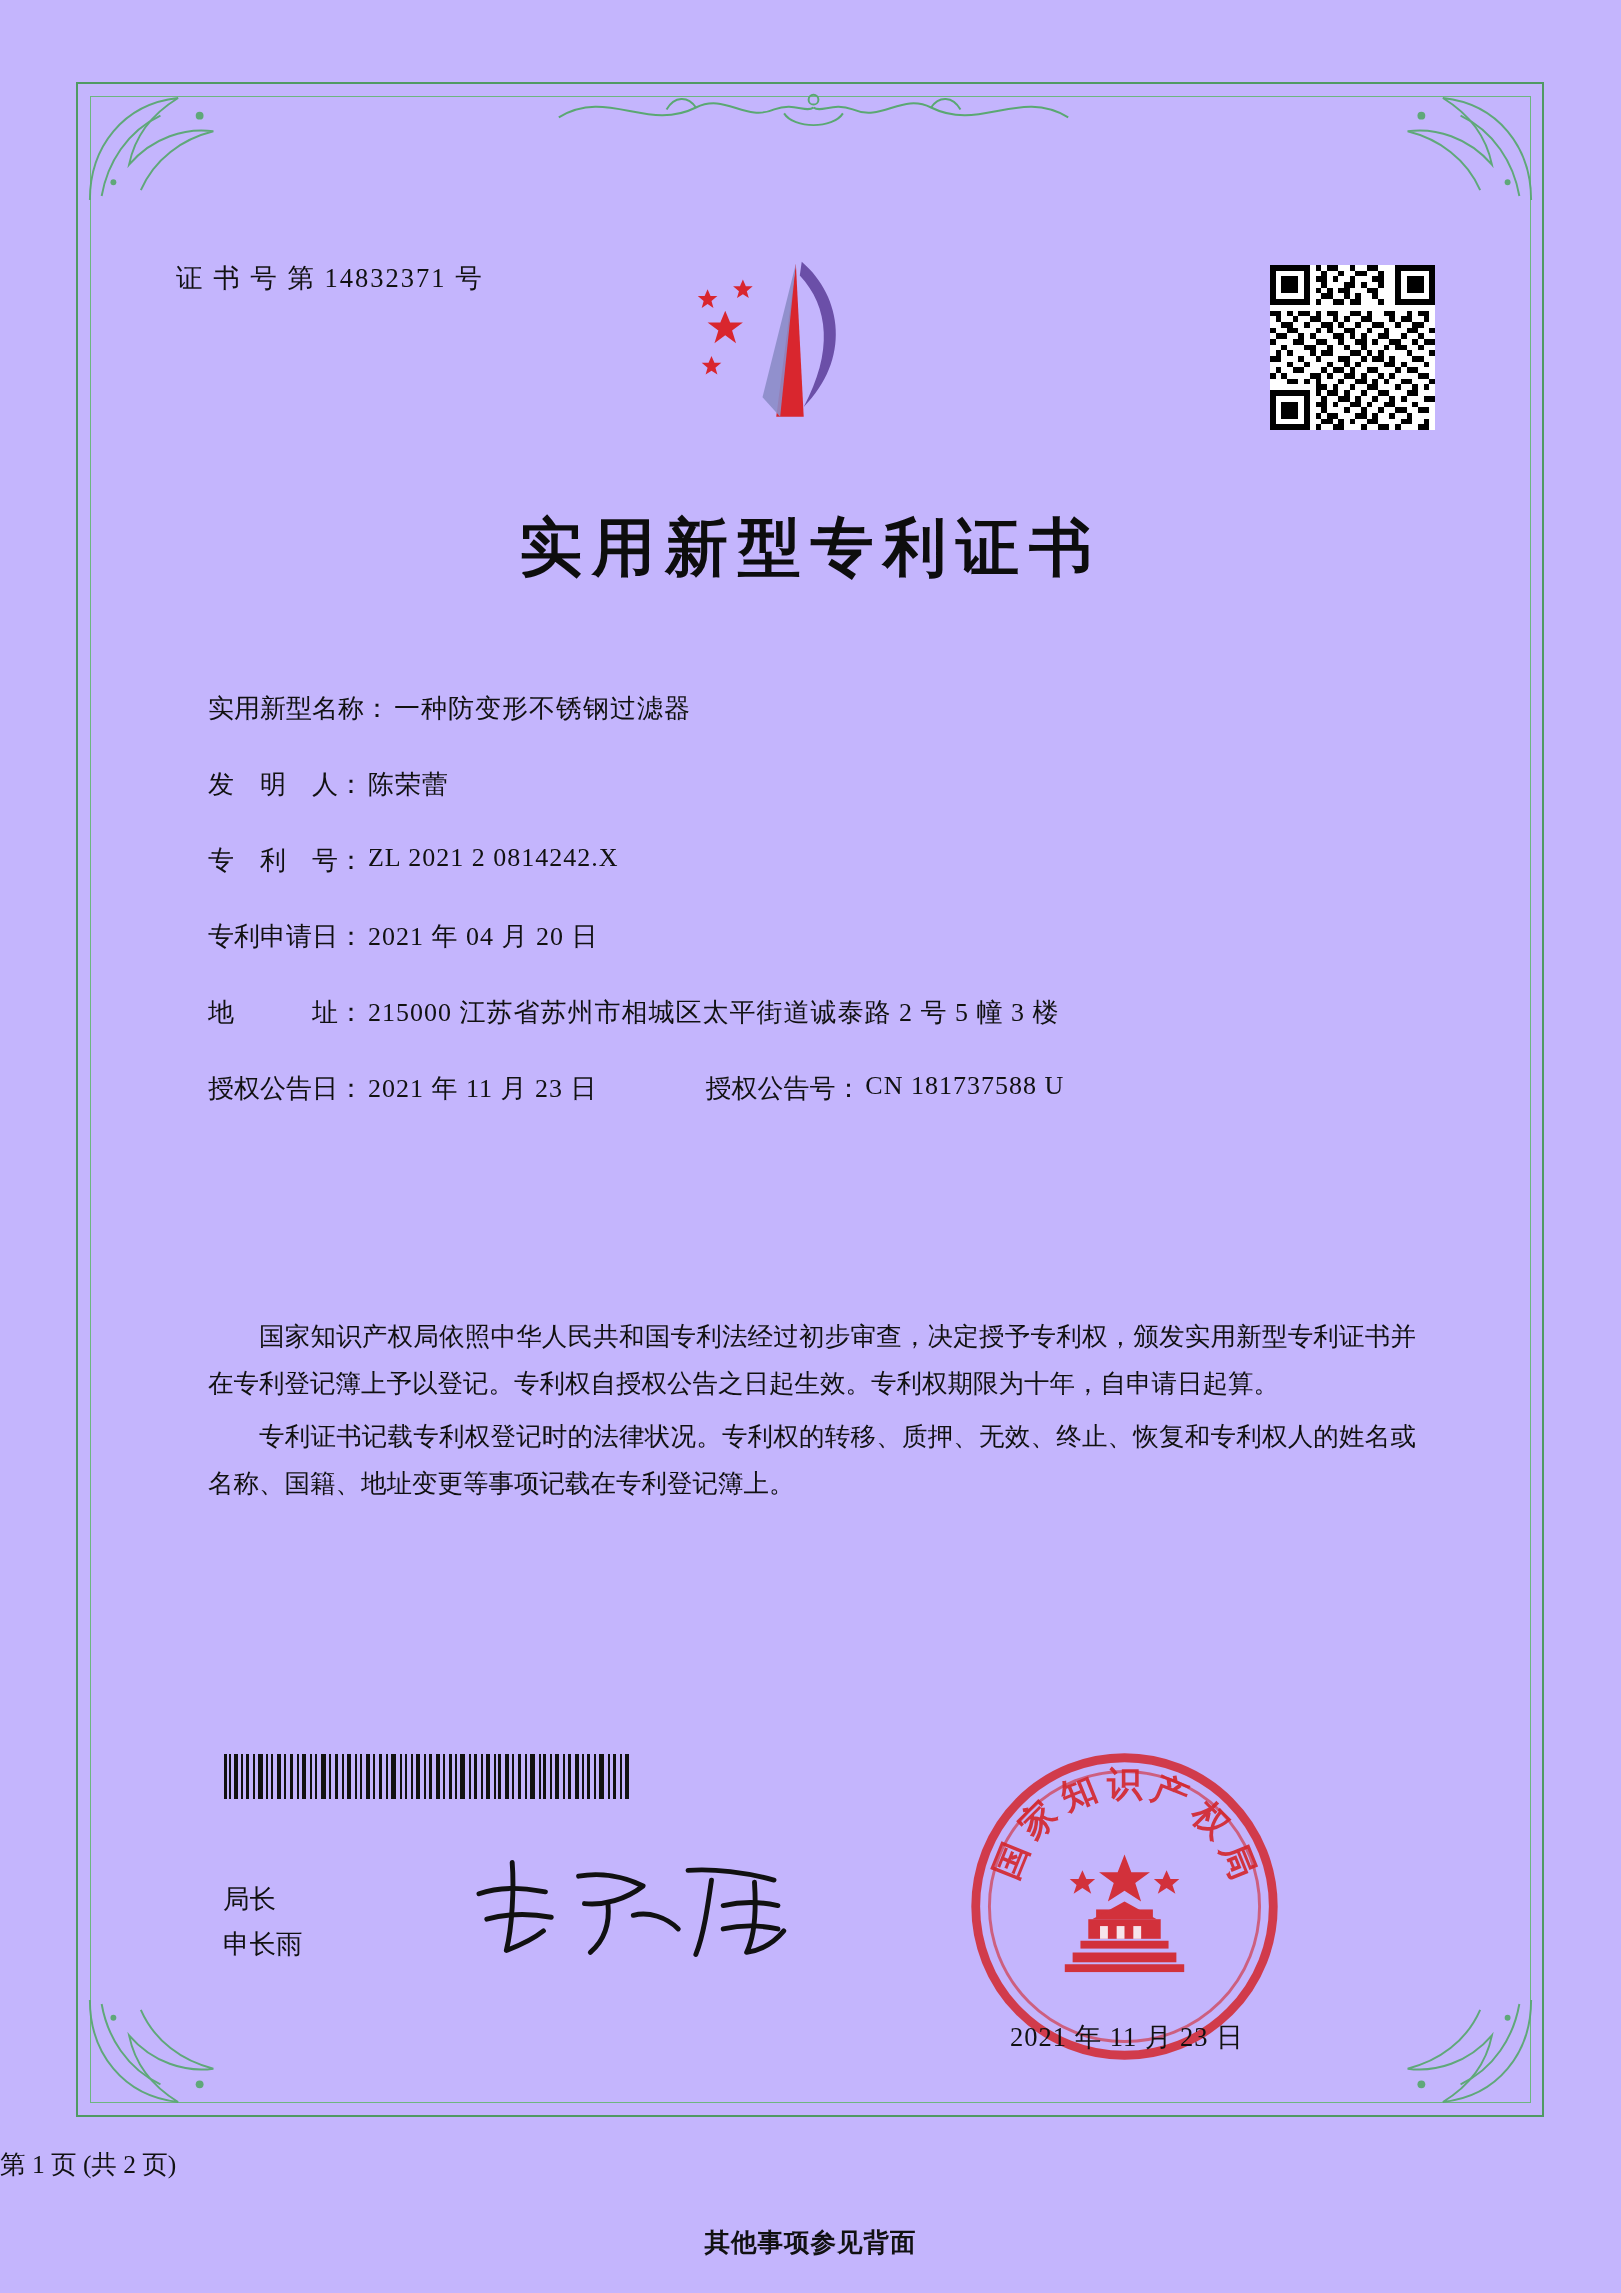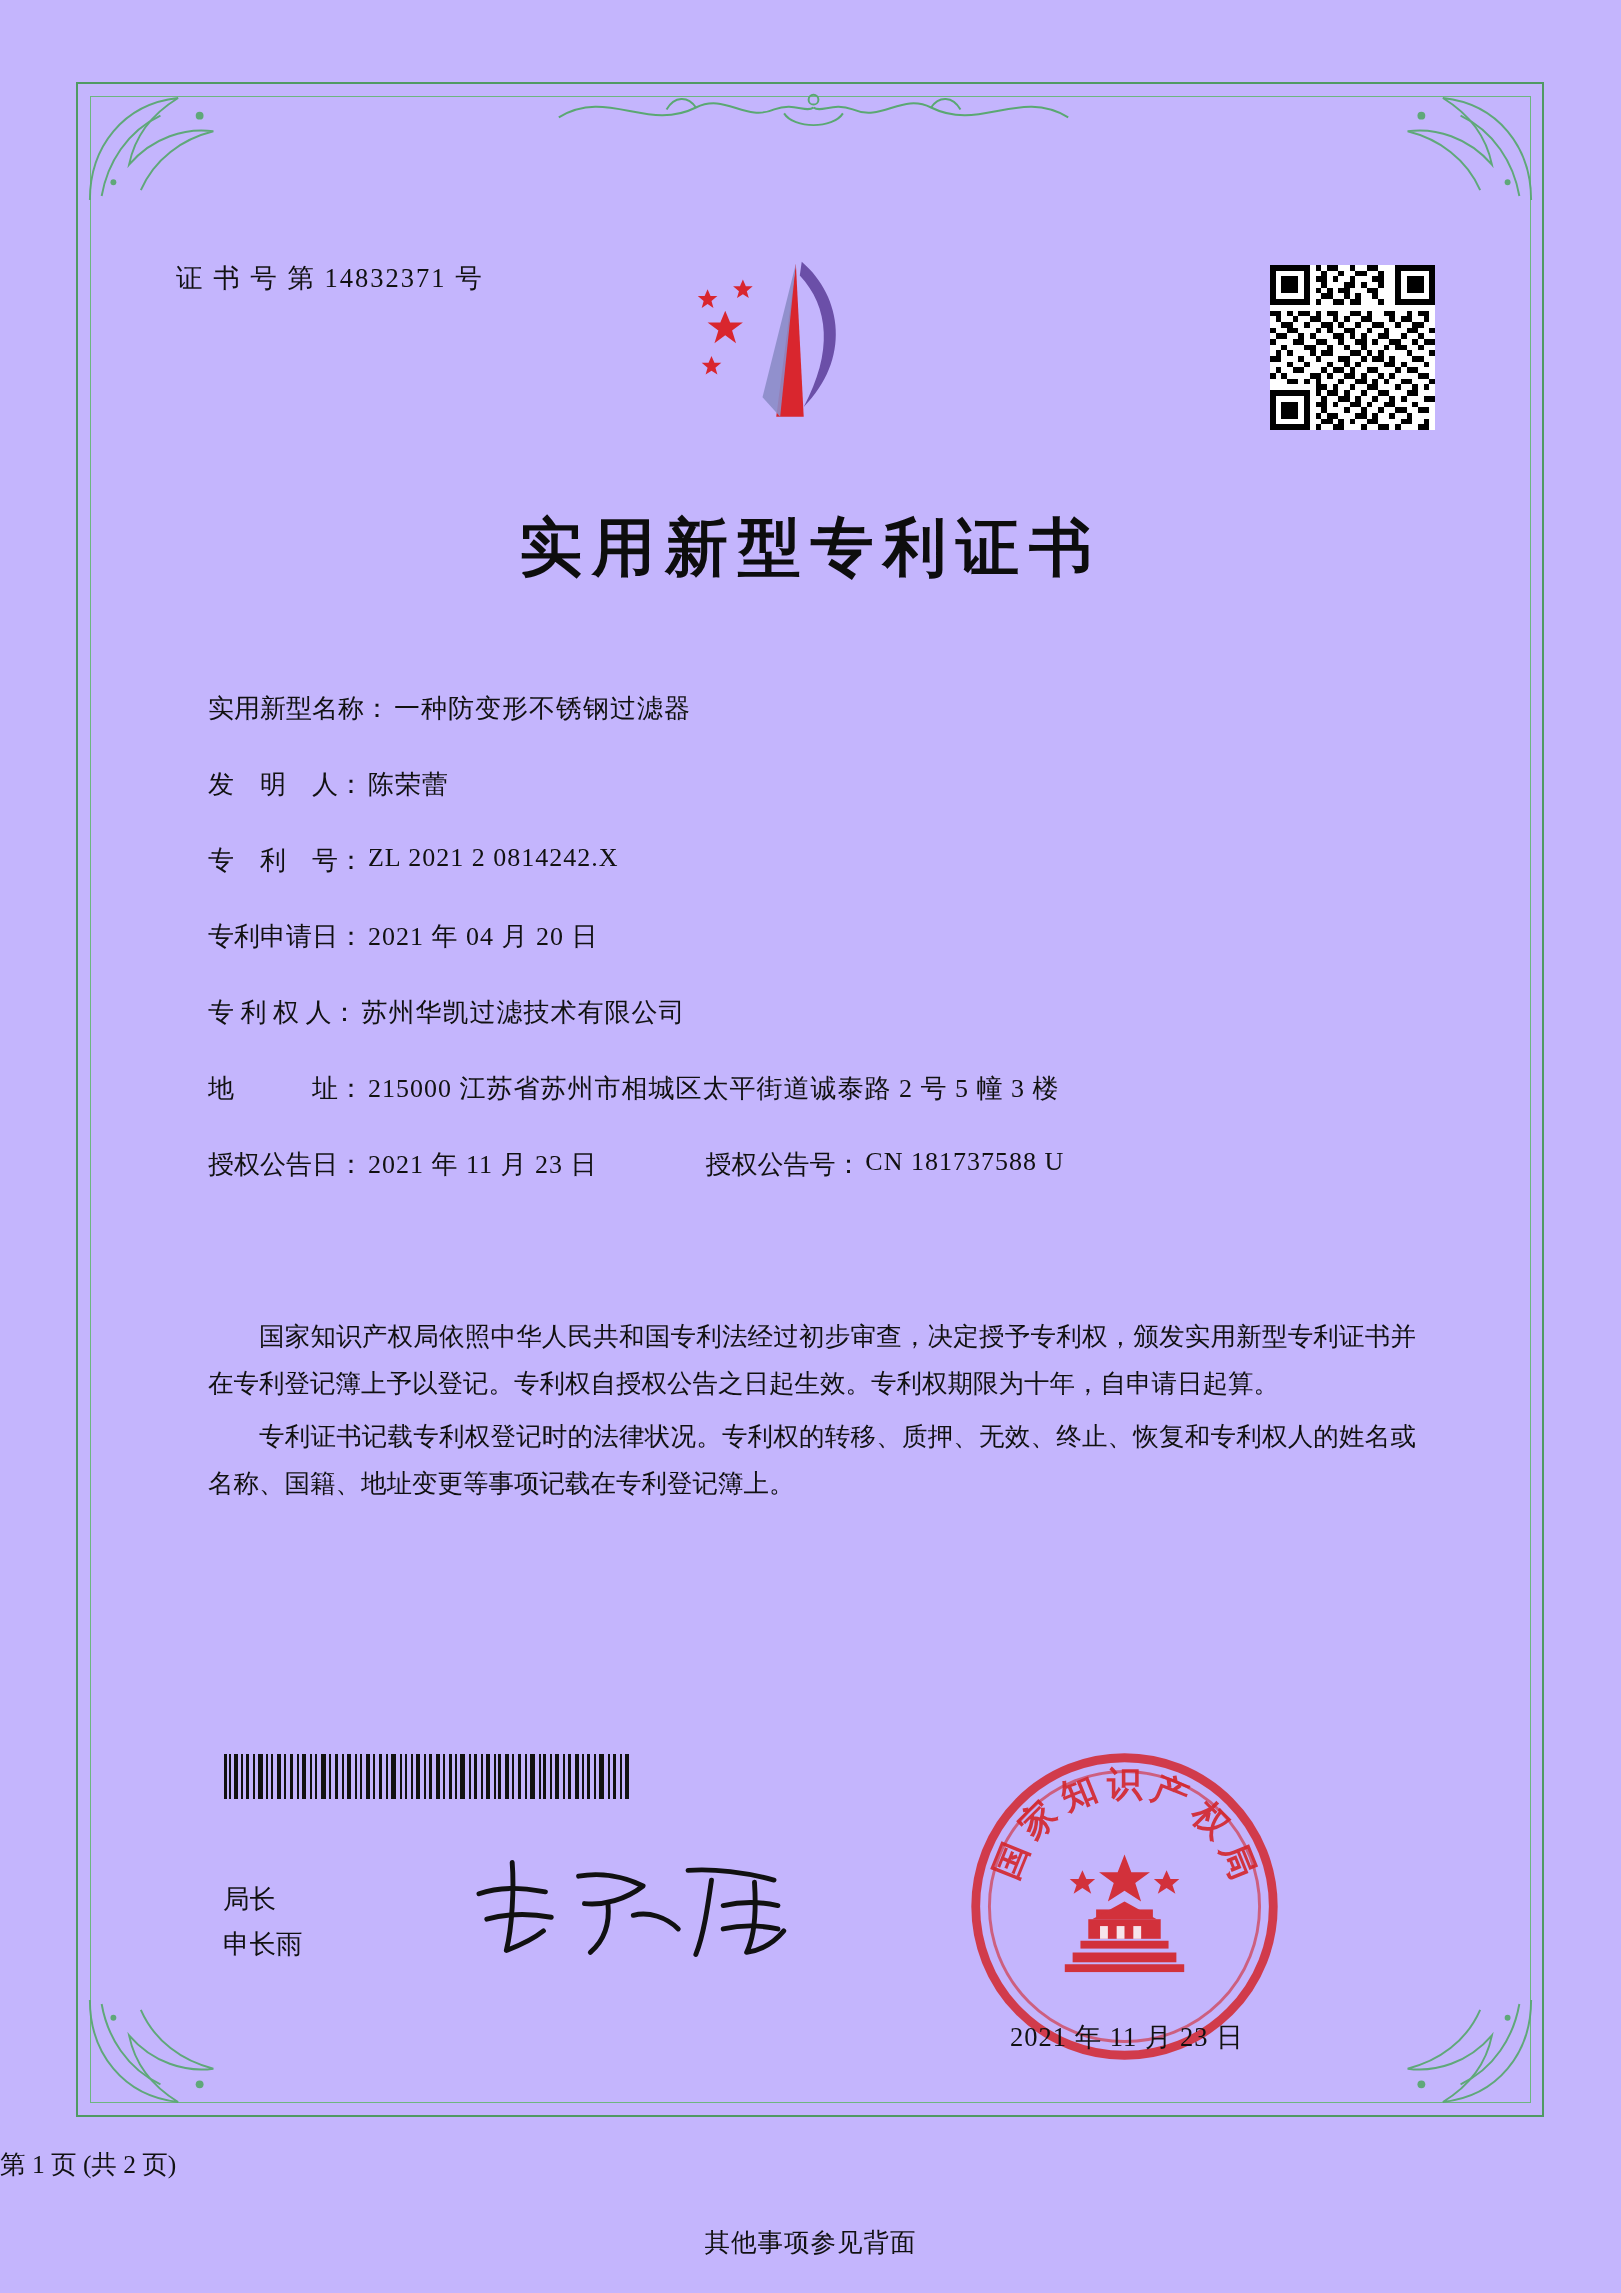--- a/index.html
+++ b/index.html
@@ -198,20 +198,21 @@
     color: #111;
   }
   .back-note {
     position: absolute;
     left: 0; right: 0;
     top: 2225px;
     text-align: center;
     font-size: 25.5px;
     color: #111;
     letter-spacing: 1px;
+    font-weight: bold;
   }
 </style>
 </head>
 <body>
 
 <div class="page">
 
   <div class="border-outer"></div>
   <div class="border-inner"></div>
 
@@ -502,24 +503,20 @@
     </div>
     <div class="field">
       <span class="f-label">专　利　号：</span>
       <span class="f-value">ZL 2021 2 0814242.X</span>
     </div>
     <div class="field">
       <span class="f-label">专利申请日：</span>
       <span class="f-value">2021 年 04 月 20 日</span>
     </div>
     <div class="field">
-      <span class="f-label">专 利 权 人：</span>
-      <span class="f-value">苏州华凯过滤技术有限公司</span>
-    </div>
-    <div class="field">
       <span class="f-label">地　　　址：</span>
       <span class="f-value">215000 江苏省苏州市相城区太平街道诚泰路 2 号 5 幢 3 楼</span>
     </div>
     <div class="field pub">
       <span class="f-label">授权公告日：</span>
       <span class="f-value">2021 年 11 月 23 日</span>
       <span class="pub-gap"></span>
       <span class="f-label">授权公告号：</span>
       <span class="f-value">CN 181737588 U</span>
     </div>

